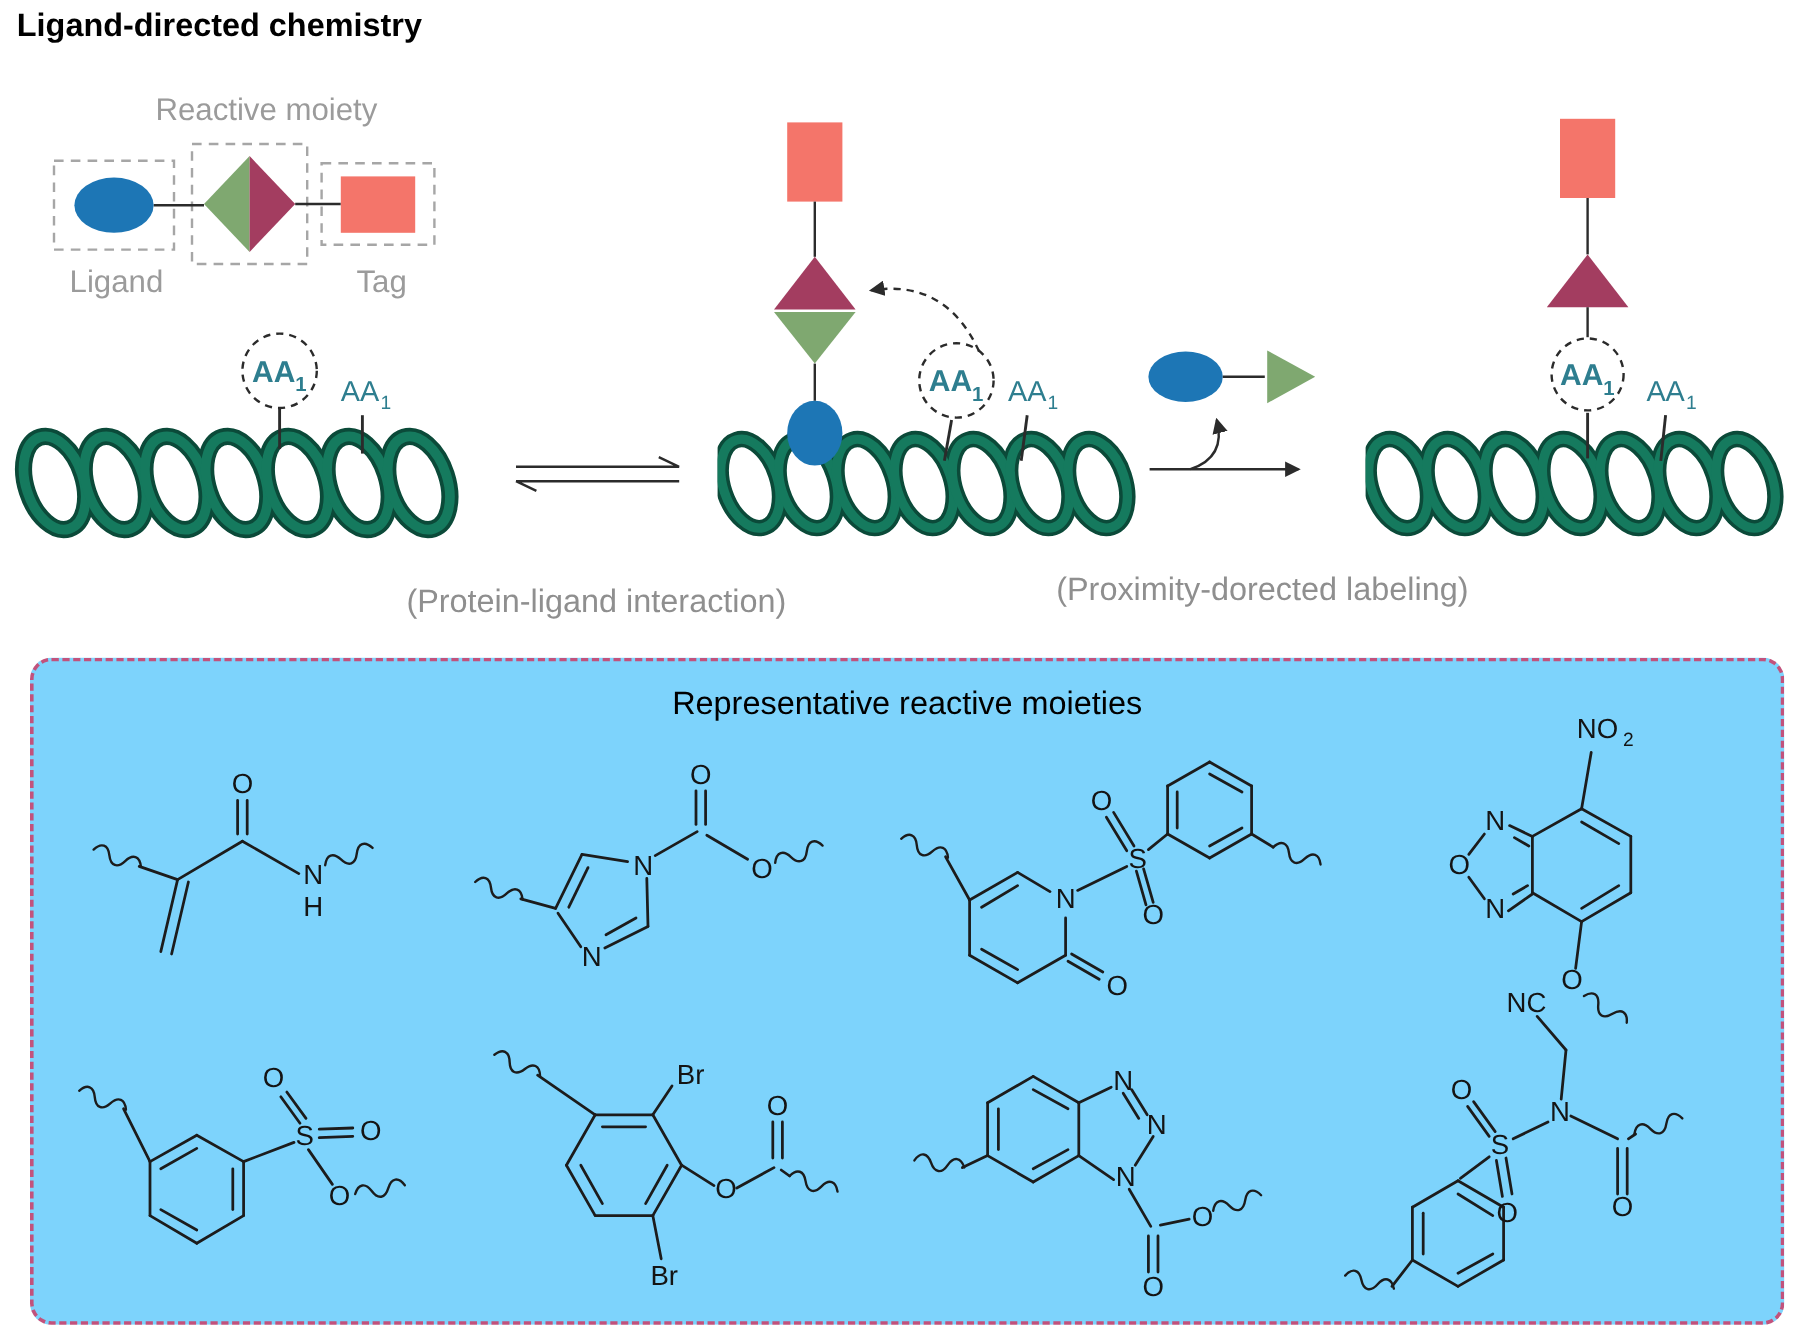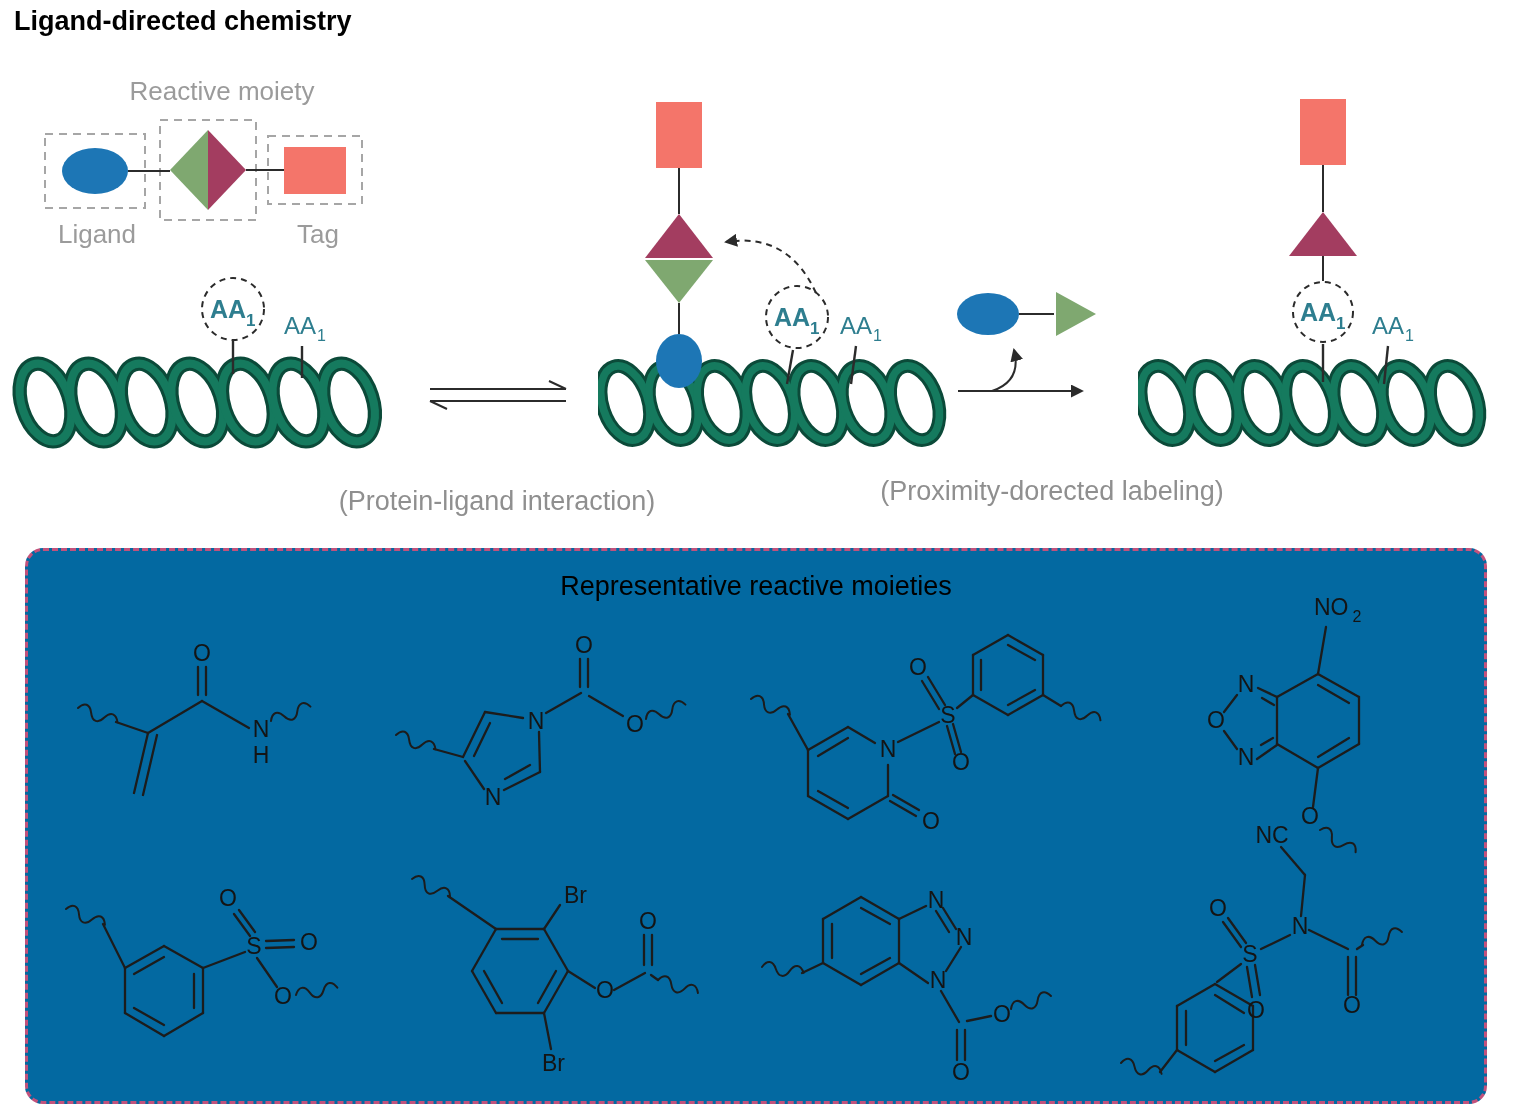--- a/index.html
+++ b/index.html
@@ -15,21 +15,21 @@
   .aar{font-size:24px;fill:#2e7e8f;}
   .aars{font-size:16px;fill:#2e7e8f;}
   .dash{fill:none;stroke:#a6a6a6;stroke-width:2;stroke-dasharray:8 6;}
   .dashc{fill:none;stroke:#2b2b2b;stroke-width:2;stroke-dasharray:6 5;}
   .conn{stroke:#2b2b2b;stroke-width:2;}
   .stick{stroke:#2b2b2b;stroke-width:2.4;}
   .arrln{stroke:#2b2b2b;stroke-width:2;fill:none;}
   .dasharr{stroke:#2b2b2b;stroke-width:2;fill:none;stroke-dasharray:6 5;}
   
   .panel{position:absolute;left:25px;top:548px;width:1456px;height:550px;
-         border:3px dashed #c2527c;border-radius:18px;background:#0369a1;text-decoration:underline;}
+         border:3px dashed #c2527c;border-radius:18px;background:#7dd3fc;text-decoration:underline;}
   .panel-title{position:absolute;top:20px;left:0;width:100%;text-align:center;
                font-size:27px;color:#000;}
   .struct{position:absolute;}
   .bd{stroke:#1c1c1c;stroke-width:2.3;fill:none;stroke-linecap:round;stroke-linejoin:round;}
   .sqg{stroke-width:2;}
   .at{font-family:"Liberation Sans",sans-serif;font-size:23px;fill:#141414;text-anchor:middle;}
   .atsub{font-family:"Liberation Sans",sans-serif;font-size:16px;fill:#141414;text-anchor:middle;}
 </style>
 </head>
 <body>

